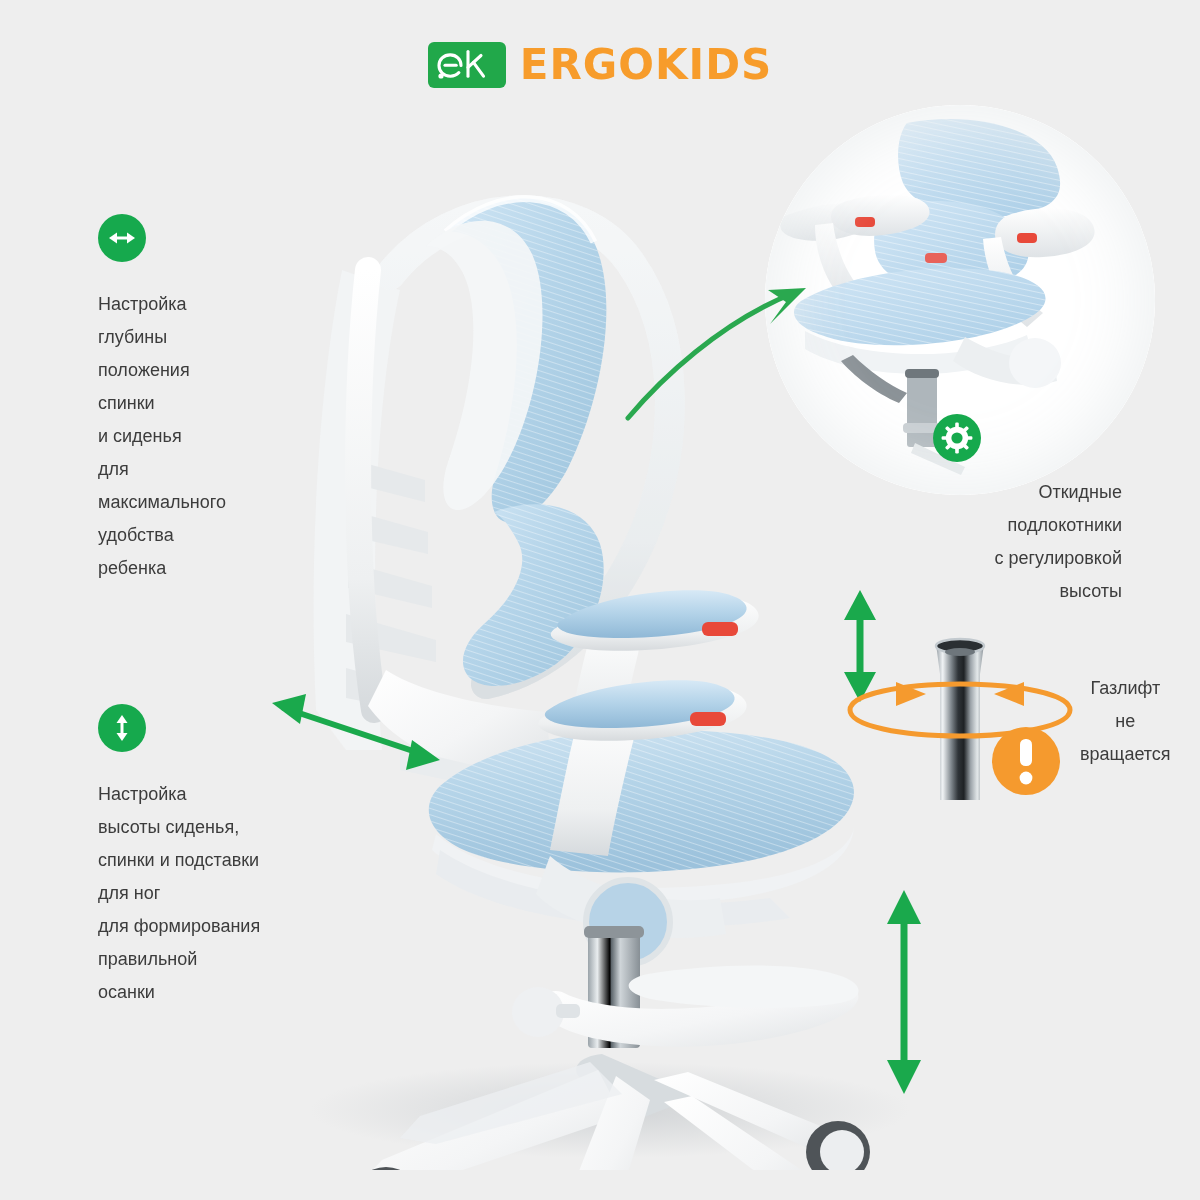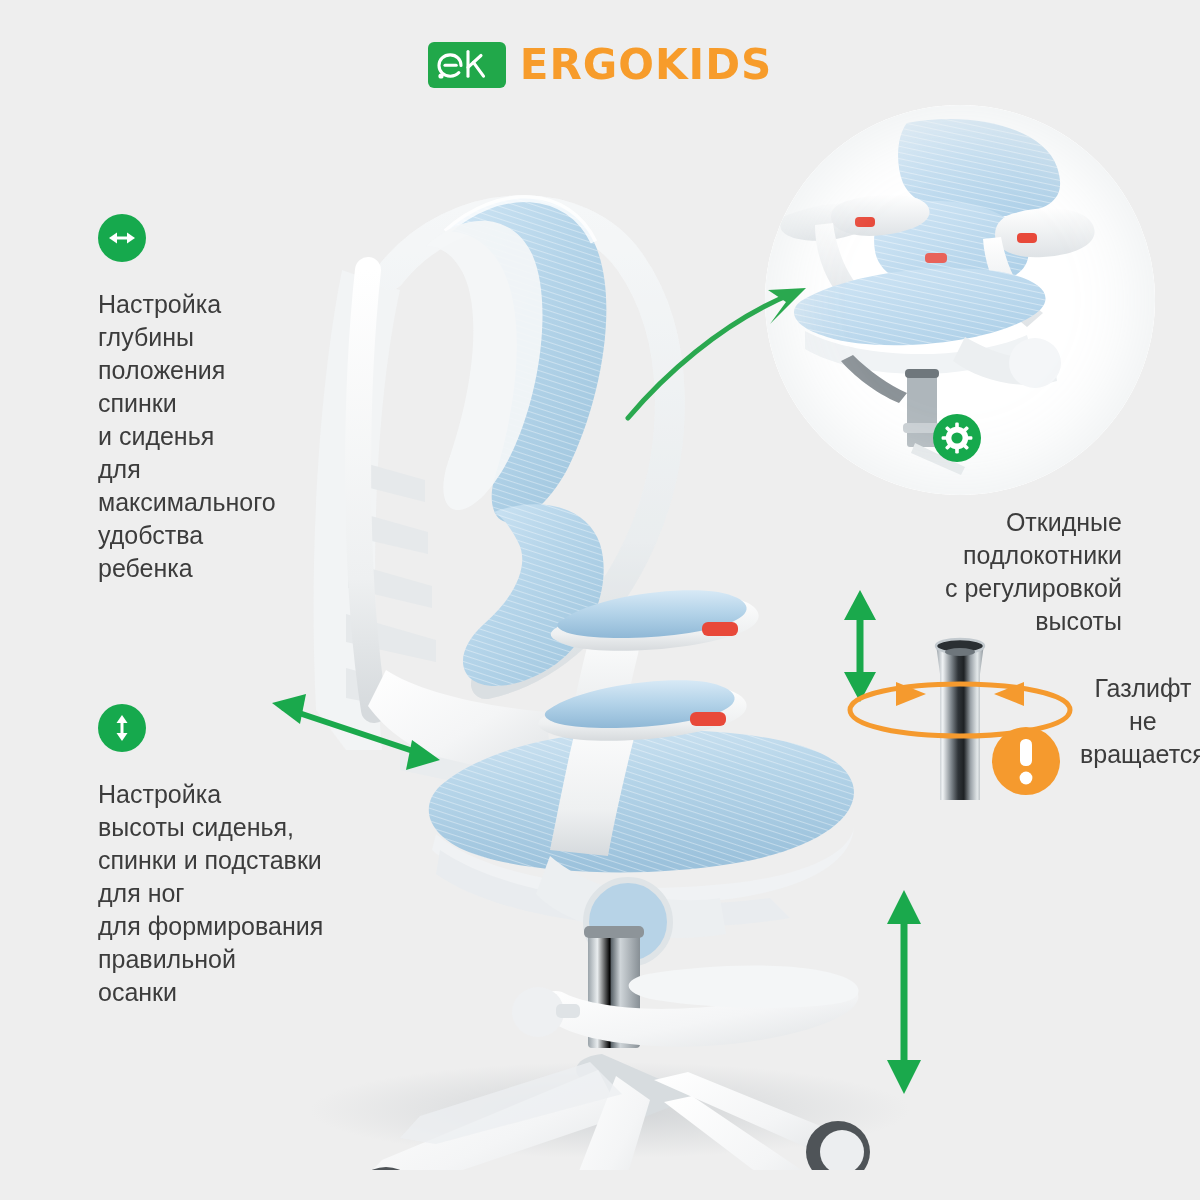--- a/index.html
+++ b/index.html
@@ -20,32 +20,32 @@
   .brand-mark svg{display:block;}
   .brand-word{font-size:42px;font-weight:bold;letter-spacing:1px;color:#f79c2b;
               font-family:"DejaVu Sans",sans-serif;line-height:1;}
 
   
   .feature{position:absolute;}
   .badge{width:48px;height:48px;border-radius:50%;background:#16a94d;
          display:flex;align-items:center;justify-content:center;
          box-shadow:0 0 0 0 rgba(0,0,0,0);}
   .badge svg{display:block;}
-  .ftext{color:#3c3c3c;font-size:25px;line-height:33px;white-space:pre-line;}
+  .ftext{color:#3c3c3c;font-size:18px;line-height:33px;white-space:pre-line;}
   .ftext.right{text-align:right;}
   .ftext.center{text-align:center;}
 
   #feat-depth{left:98px;top:214px;}
   #feat-depth .badge{margin-bottom:26px;}
   #feat-height{left:98px;top:704px;}
   #feat-height .badge{margin-bottom:26px;}
 
   #feat-arm{right:78px;top:414px;width:330px;display:flex;flex-direction:column;align-items:center;}
   #feat-arm .badge{margin-bottom:14px;}
-  #feat-arm .ftext{width:100%;margin-top:30px;}
+  #feat-arm .ftext{width:100%;}
 
   #feat-gas{right:60px;top:626px;width:300px;display:flex;align-items:center;}
   #feat-gas .ftext{margin-top:10px;}
 
   
   .gaslift-wrap{position:relative;width:240px;height:180px;}
 
   
   .product{position:absolute;left:250px;top:150px;width:700px;height:1020px;}
   .inset{position:absolute;left:765px;top:105px;width:390px;height:390px;border-radius:50%;

